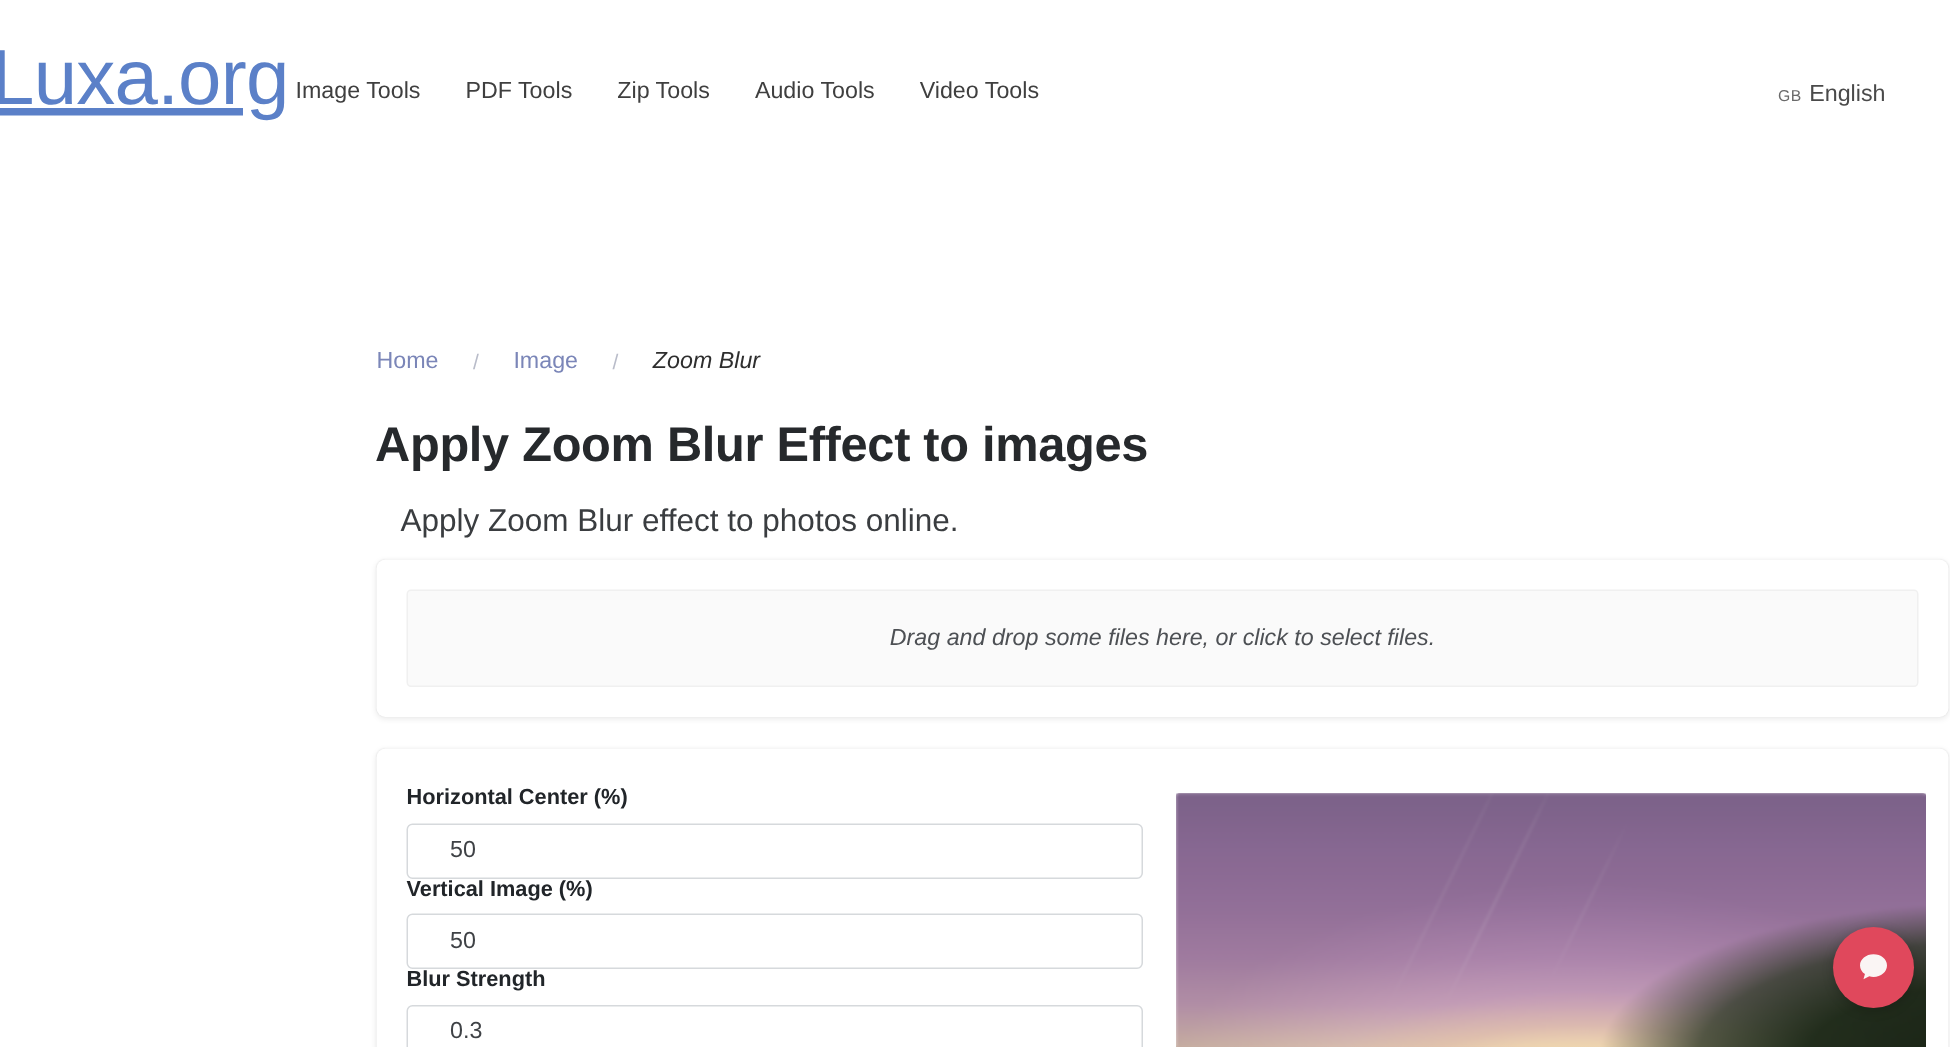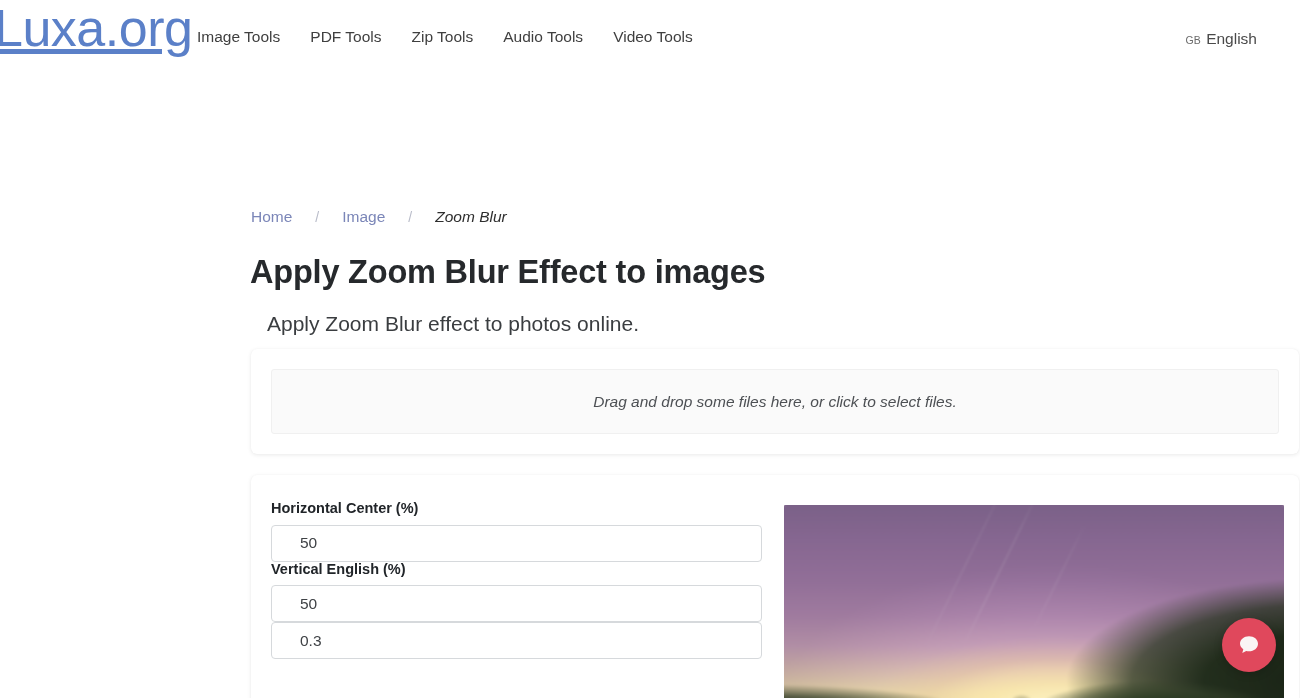--- a/index.html
+++ b/index.html
@@ -14,20 +14,21 @@
   }
 
   
   .header {
     position: relative;
     height: 80px;
     width: 100%;
     background: #ffffff;
     display: flex;
     align-items: center;
+    margin-top: 24px;
   }
   .logo {
     position: absolute;
     left: -6px;
     top: 2px;
     font-size: 52px;
     font-weight: 400;
     letter-spacing: -0.5px;
     color: #5b80c8;
     line-height: 1;
@@ -361,25 +362,26 @@
   <div class="card card-options">
     <div class="options-grid">
 
       <div class="options-left">
         <div class="field">
           <label class="field-label">Horizontal Center (%)</label>
           <input class="field-input" type="text" value="50" style="">
         </div>
 
         <div class="field">
-          <label class="field-label">Vertical English (%)</label>
+          <label class="field-label">Vertical Image (%)</label>
           <input class="field-input" type="text" value="50" style="">
         </div>
 
         <div class="field">
+          <label class="field-label">Blur Strength</label>
           <input class="field-input" type="text" value="0.3" style="">
         </div>
       </div>
 
       <div class="preview-wrap">
         <div class="preview-img">
           <div class="pl pl-sky"></div>
           <div class="pl pl-glow"></div>
           <div class="pl pl-hill-left"></div>
           <div class="pl pl-hill-right"></div>

